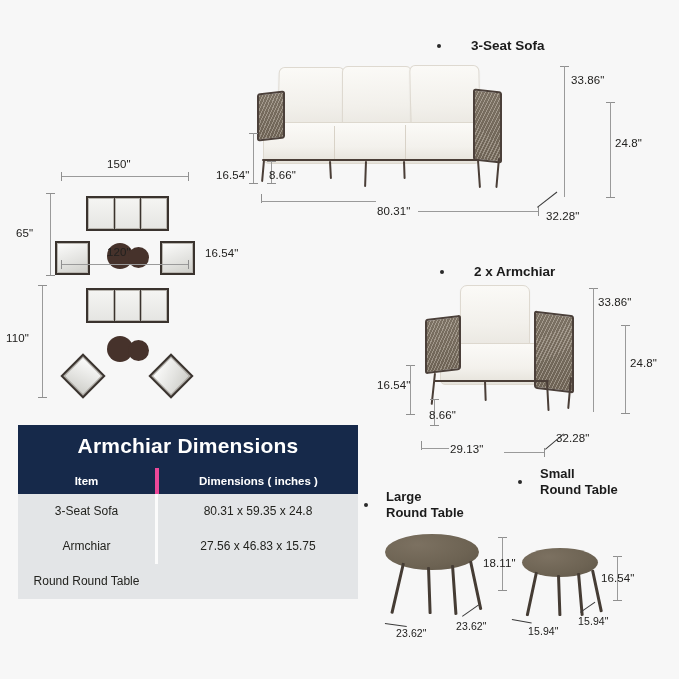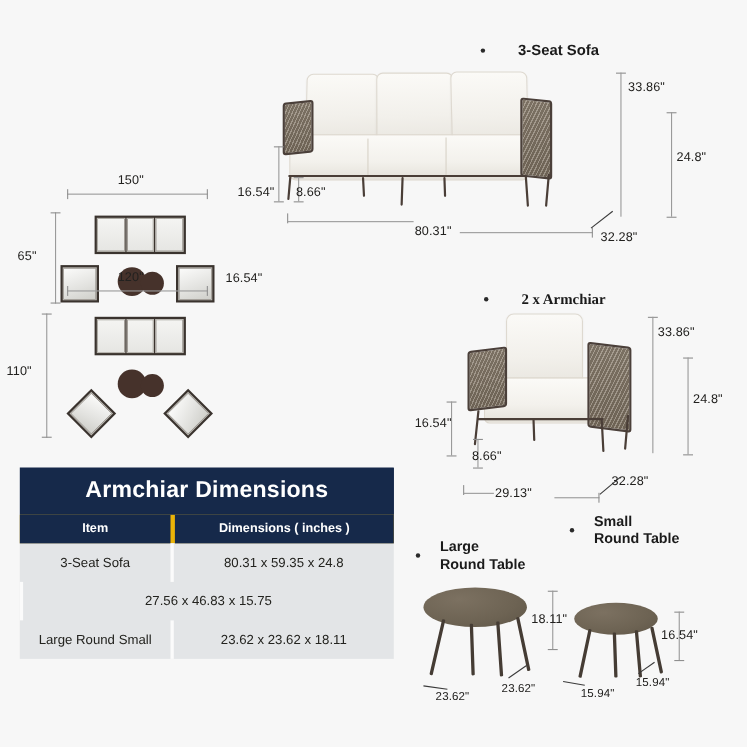--- a/index.html
+++ b/index.html
@@ -25,21 +25,21 @@
   }
   .title-txt.two{margin-left:18px;font-size:13px;}
   
   .pd-table{position:absolute;left:18px;top:425px;width:340px;}
   .pd-head{
     background:#16294a;color:#fff;text-align:center;
     font-size:21px;font-weight:700;letter-spacing:.2px;
     padding:9px 0 10px;
     box-shadow:inset 0 0 0 1px #16294a;
   }
-  .pd-colrow{display:flex;background:#eab308;}
+  .pd-colrow{display:flex;background:#ec4899;}
   .pd-col{
     background:#16294a;color:#fff;font-size:11.5px;font-weight:700;
     text-align:center;padding:7px 0;
   }
   .pd-col.c1{flex:0 0 137px;}
   .pd-col.c2{flex:1;margin-left:4px;}
   .pd-body{background:#e3e5e7;}
   .pd-row{display:flex;}
   .pd-cell{
     font-size:12px;color:#23231f;text-align:center;padding:10px 0 11px;
@@ -176,25 +176,25 @@
     <div class="pd-colrow">
       <div class="pd-col c1">Item</div>
       <div class="pd-col c2">Dimensions ( inches )</div>
     </div>
     <div class="pd-body">
       <div class="pd-row">
         <div class="pd-cell c1">3-Seat Sofa</div>
         <div class="pd-cell c2">80.31 x 59.35 x 24.8</div>
       </div>
       <div class="pd-row">
+        <div class="pd-cell c1">Armchiar</div>
         <div class="pd-cell c2">27.56 x 46.83 x 15.75</div>
       </div>
       <div class="pd-row">
-        <div class="pd-cell c1">Large Round Small</div>
-        <div class="pd-cell c2">23.62 x 23.62 x 18.11</div>
+        <div class="pd-cell c1">Round Round Table</div>
       </div>
     </div>
   </div>
 
   <div class="title-row abs" style="left:437px;top:38px;">
     <span class="bullet"></span>
     <span class="title-txt">3-Seat Sofa</span>
   </div>
 
   <div class="sofa-wrap">
@@ -244,21 +244,21 @@
     <div class="capv" style="left:261px;top:194px;"></div>
     <div class="hline" style="left:261px;top:201px;width:115px;"></div>
     <div class="hline" style="left:418px;top:211px;width:121px;"></div>
     <div class="capv" style="left:538px;top:207px;"></div>
     <div class="dimlabel abs" style="left:377px;top:205px;">80.31"</div>
 
     <div class="dline" style="left:537px;top:207px;width:25px;transform:rotate(-38deg);"></div>
     <div class="dimlabel abs" style="left:546px;top:210px;">32.28"</div>
   </div>
 
-  <div class="title-row abs" style="left:440px;top:264px;font-family:Liberation Serif, serif;">
+  <div class="title-row abs" style="left:440px;top:264px;">
     <span class="bullet"></span>
     <span class="title-txt">2 x Armchiar</span>
   </div>
 
   <div class="abs" style="left:420px;top:285px;width:180px;height:140px;">
 
     <div class="cushion-back" style="left:40px;top:0px;width:68px;height:70px;border-radius:7px 7px 3px 3px;"></div>
 
     <div class="seat-slab" style="left:20px;top:58px;width:107px;height:40px;"></div>
 
@@ -297,21 +297,21 @@
     <div class="capv" style="left:421px;top:441px;"></div>
     <div class="hline" style="left:421px;top:448px;width:28px;"></div>
     <div class="hline" style="left:504px;top:452px;width:41px;"></div>
     <div class="capv" style="left:544px;top:448px;"></div>
     <div class="dimlabel abs" style="left:450px;top:443px;">29.13"</div>
 
     <div class="dline" style="left:545px;top:449px;width:24px;transform:rotate(-40deg);"></div>
     <div class="dimlabel abs" style="left:556px;top:432px;">32.28"</div>
   </div>
 
-  <div class="title-row abs" style="left:378px;top:489px;align-items:center;">
+  <div class="title-row abs" style="left:364px;top:489px;align-items:center;">
     <span class="bullet"></span>
     <span class="title-txt two"><span>Large</span><br><span>Round Table</span></span>
   </div>
 
   <div class="abs" style="left:385px;top:530px;width:110px;height:90px;">
     <div class="ttop" style="left:0;top:4px;width:94px;height:36px;"></div>
     <div class="tleg" style="left:17px;top:33px;width:3px;height:52px;transform:rotate(13deg);"></div>
     <div class="tleg" style="left:42px;top:37px;width:3px;height:47px;transform:rotate(-2deg);"></div>
     <div class="tleg" style="left:66px;top:35px;width:3px;height:50px;transform:rotate(-4deg);"></div>
     <div class="tleg" style="left:84px;top:31px;width:3px;height:50px;transform:rotate(-12deg);"></div>

